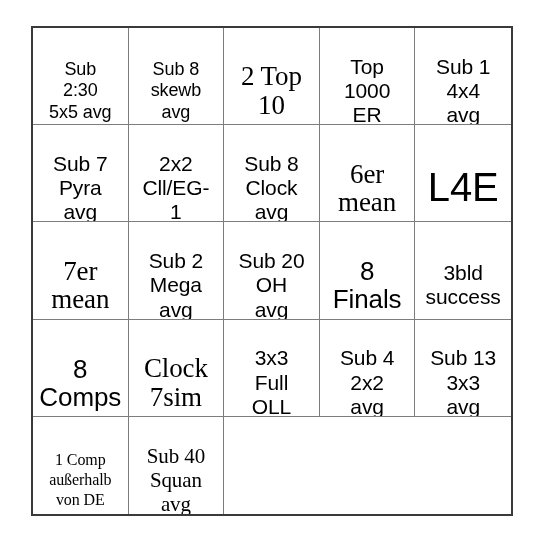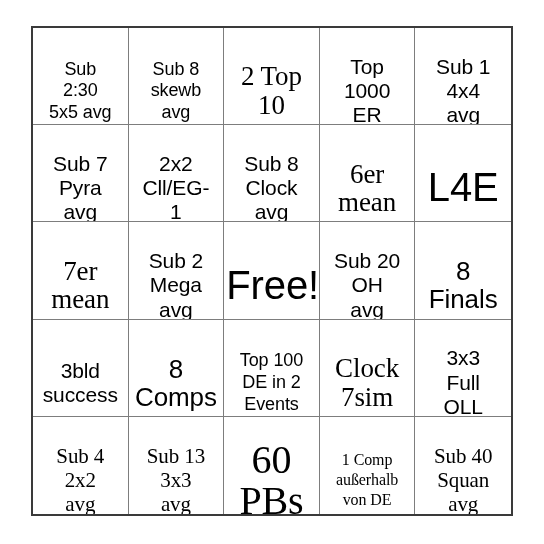--- a/index.html
+++ b/index.html
@@ -129,45 +129,37 @@
 
     <div class="bingo-cell fs-xl">
         <span class="cell-text">7er
 mean</span>
       </div>
     <div class="bingo-cell fs-md">
         <span class="cell-text">Sub 2
 Mega
 avg</span>
       </div>
-    <div class="bingo-cell fs-xxl">
-        <span class="cell-text">Free!</span>
-      </div>
     <div class="bingo-cell fs-md">
         <span class="cell-text">Sub 20
 OH
 avg</span>
       </div>
     <div class="bingo-cell fs-lg">
         <span class="cell-text">8
 Finals</span>
       </div>
 
     <div class="bingo-cell fs-md">
         <span class="cell-text">3bld
 success</span>
       </div>
     <div class="bingo-cell fs-lg">
         <span class="cell-text">8
 Comps</span>
-      </div>
-    <div class="bingo-cell fs-sm">
-        <span class="cell-text">Top 100
-DE in 2
-Events</span>
       </div>
     <div class="bingo-cell fs-xl">
         <span class="cell-text">Clock
 7sim</span>
       </div>
     <div class="bingo-cell fs-md">
         <span class="cell-text">3x3
 Full
 OLL</span>
       </div>
@@ -175,24 +167,20 @@
     <div class="bingo-cell fs-md">
         <span class="cell-text">Sub 4
 2x2
 avg</span>
       </div>
     <div class="bingo-cell fs-md">
         <span class="cell-text">Sub 13
 3x3
 avg</span>
       </div>
-    <div class="bingo-cell fs-xxl">
-        <span class="cell-text">60
-PBs</span>
-      </div>
     <div class="bingo-cell fs-xs">
         <span class="cell-text">1 Comp
 außerhalb
 von DE</span>
       </div>
     <div class="bingo-cell fs-md">
         <span class="cell-text">Sub 40
 Squan
 avg</span>
       </div>

